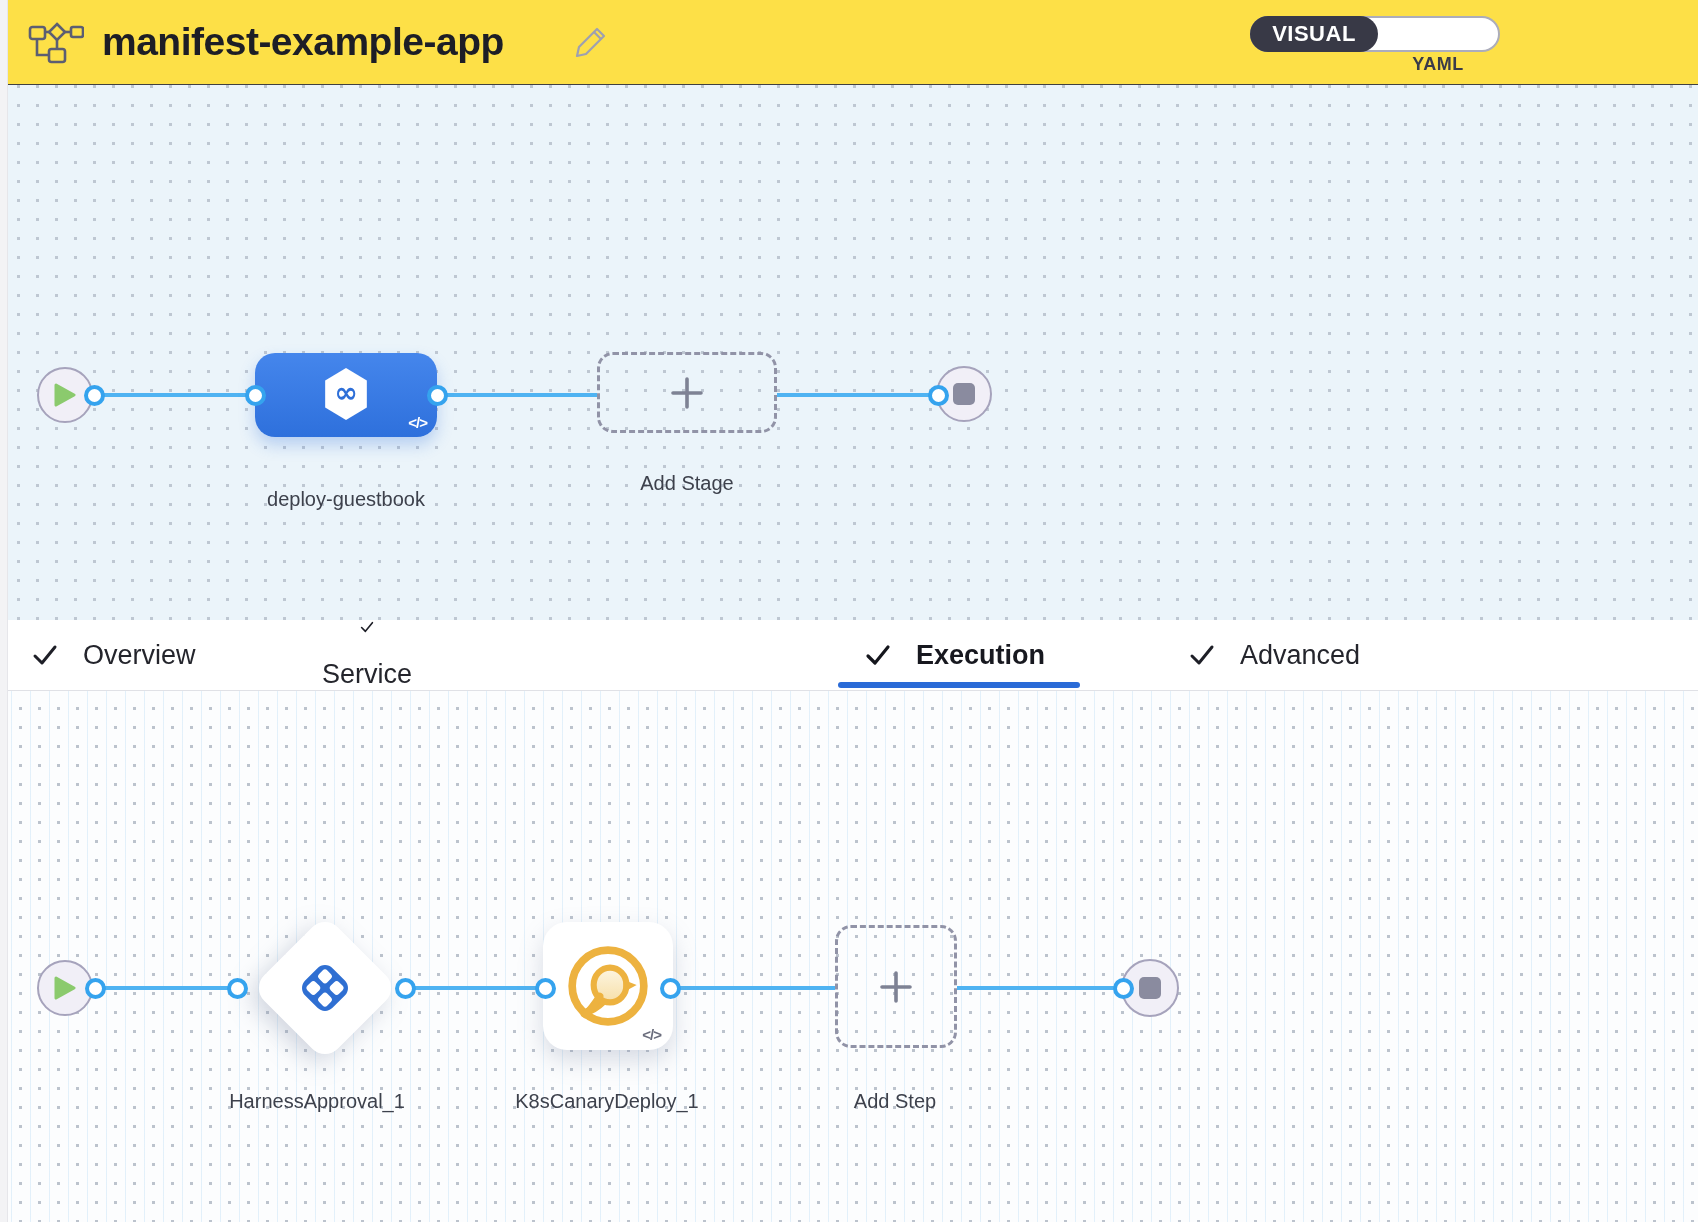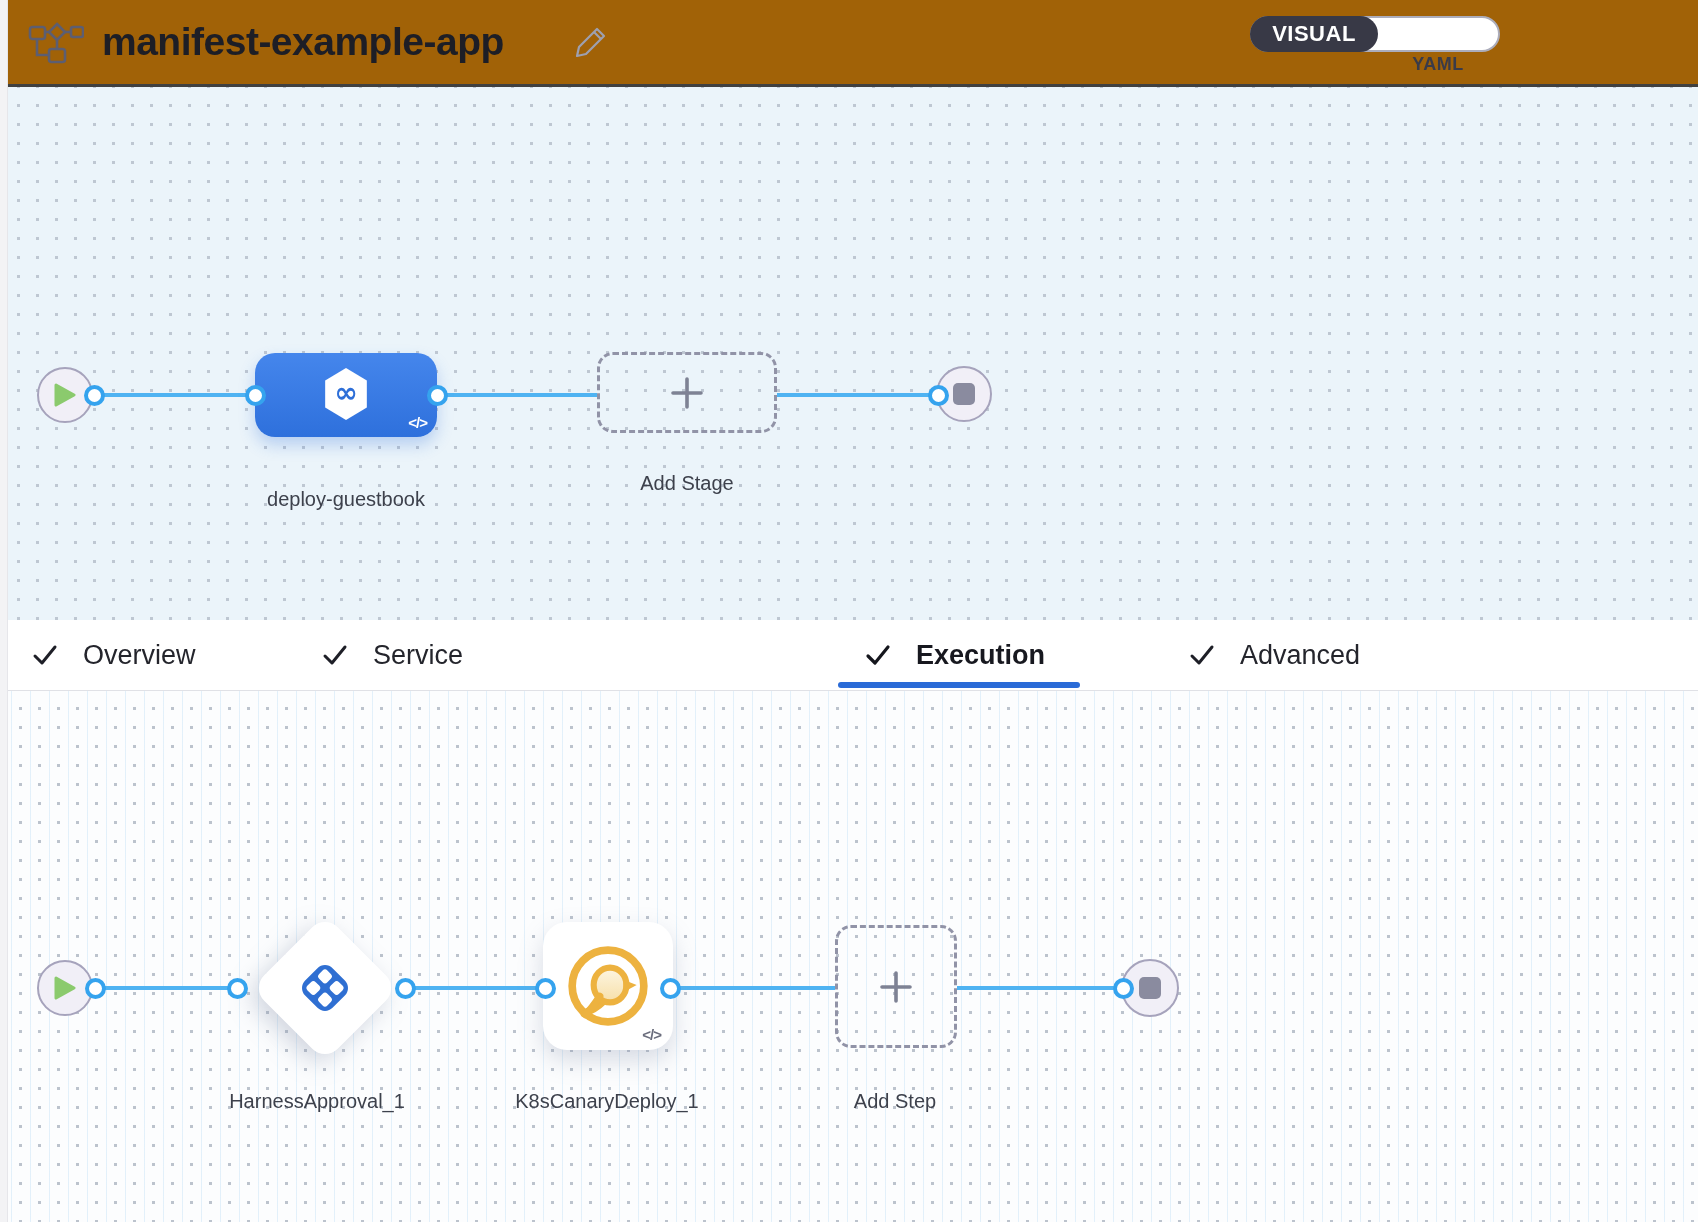--- a/index.html
+++ b/index.html
@@ -4,22 +4,22 @@
 <style>
   html,body{margin:0;padding:0;}
   body{
     width:1698px;height:1222px;overflow:hidden;background:#fff;
     font-family:"Liberation Sans", sans-serif;
     -webkit-font-smoothing:antialiased;position:relative;
   }
   .stage-wrap{position:absolute;left:0;top:0;width:1698px;height:1222px;}
 
   
-  .header{position:absolute;left:0;top:0;width:1698px;height:84px;background:#a16207;
-    border-bottom:3px solid #404040;z-index:4;}
+  .header{position:absolute;left:0;top:0;width:1698px;height:84px;background:#fde047;
+    border-bottom:1px solid #404040;z-index:4;}
   .app-icon{position:absolute;left:28px;top:22px;width:56px;height:42px;}
   .page-title{position:absolute;left:102px;top:20px;font-size:39px;font-weight:700;color:#1D1E26;letter-spacing:-0.5px;}
   .edit-icon{position:absolute;left:573px;top:24px;width:36px;height:36px;}
   .view-toggle{position:absolute;left:1250px;top:16px;width:250px;height:36px;border:2px solid #ACADBB;
     border-radius:19px;background:#fff;display:flex;box-sizing:border-box;}
   .toggle-visual{width:128px;height:36px;margin:-2px 0 0 -2px;background:#383946;border-radius:19px;
     color:#fff;font-size:22px;font-weight:700;letter-spacing:0.5px;display:flex;align-items:center;justify-content:center;}
   .toggle-yaml{flex:1;display:flex;align-items:center;justify-content:center;color:#3A3B49;
     font-size:18px;font-weight:700;letter-spacing:0.5px;margin-top:46px;}
 
@@ -132,21 +132,21 @@
     <div class="stop-square"></div>
   </div>
 
   <div class="tabbar">
     <div class="tab" style="left:32px;">
       <svg width="26" height="26" viewBox="0 0 26 26">
           <polyline points="3,14 10,21 23,5" fill="none" stroke="#1E1F27" stroke-width="3" stroke-linecap="round" stroke-linejoin="round"></polyline>
         </svg>
       <span class="tab-label">Overview</span>
     </div>
-    <div class="tab" style="left:322px;">
+    <div class="tab" style="left:322px;flex-direction:column;">
       <svg width="26" height="26" viewBox="0 0 26 26">
           <polyline points="3,14 10,21 23,5" fill="none" stroke="#1E1F27" stroke-width="3" stroke-linecap="round" stroke-linejoin="round"></polyline>
         </svg>
       <span class="tab-label">Service</span>
     </div>
     <div class="tab active" style="left:865px;">
       <svg width="26" height="26" viewBox="0 0 26 26">
           <polyline points="3,14 10,21 23,5" fill="none" stroke="#15161D" stroke-width="3.2" stroke-linecap="round" stroke-linejoin="round"></polyline>
         </svg>
       <span class="tab-label">Execution</span>

